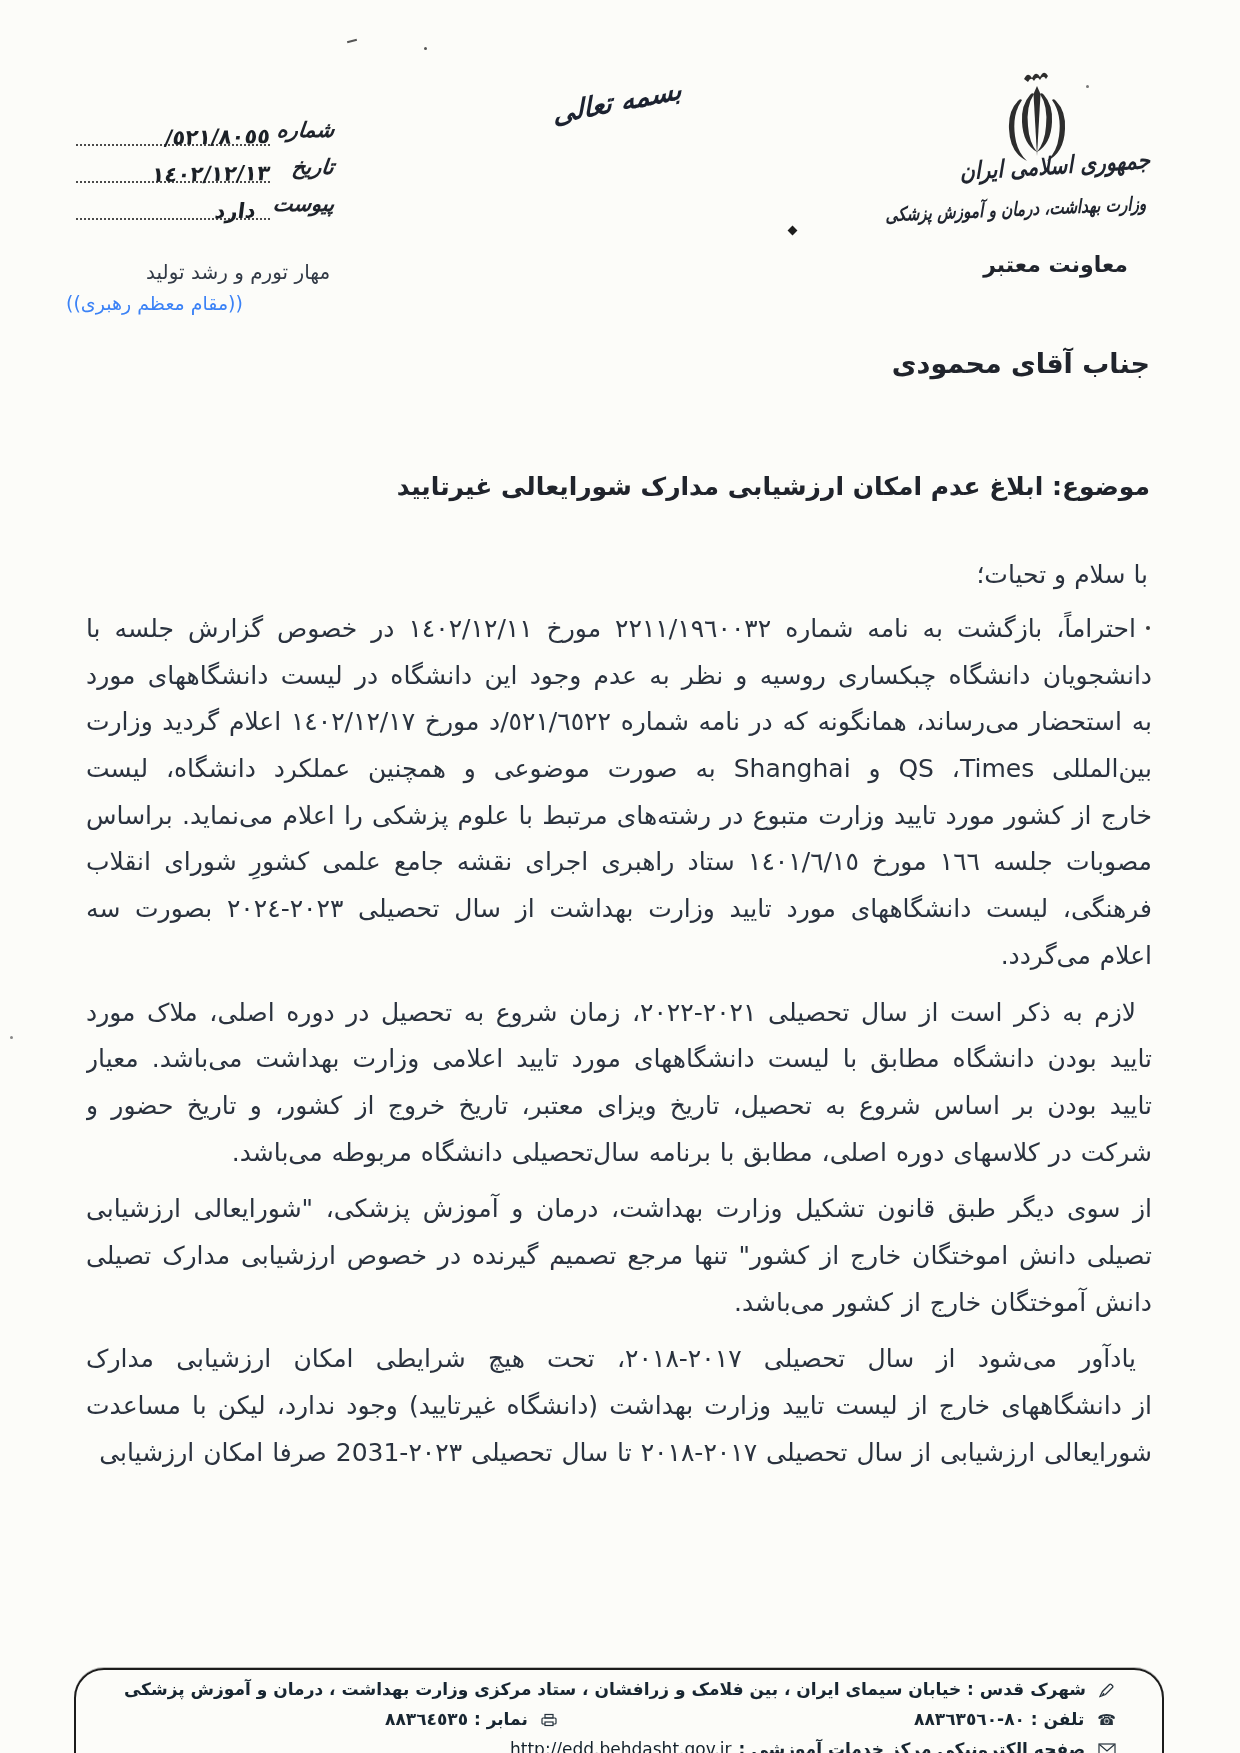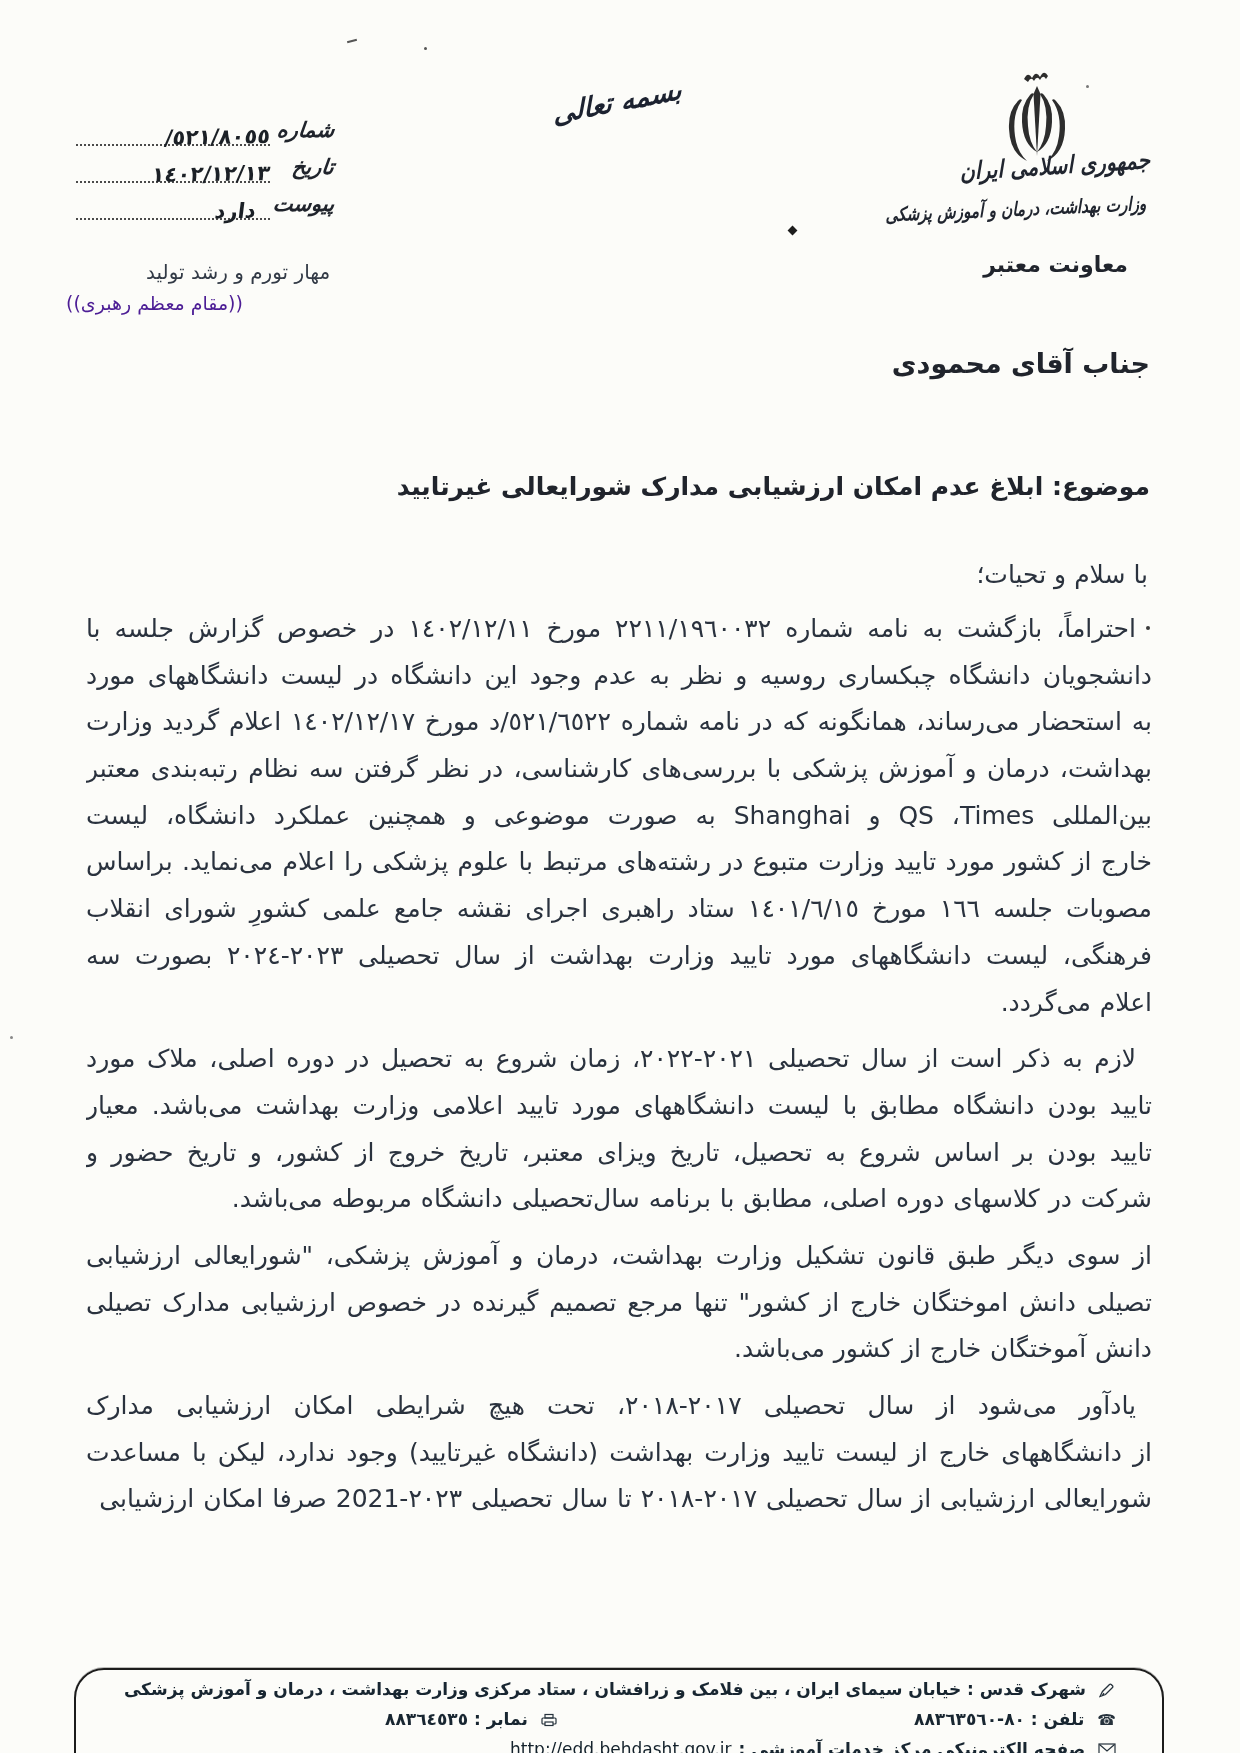--- a/index.html
+++ b/index.html
@@ -23,21 +23,21 @@
   .meta-dots{position:absolute;left:4px;right:64px;bottom:7px;border-bottom:2px dotted #4a4a4a;height:0;}
   .meta-value{
     position:absolute;right:64px;bottom:4px;
     font-size:21px;font-weight:700;color:#1b2026;
     transform:skewX(-8deg) rotate(-1deg);
     direction:ltr;white-space:nowrap;
   }
   .meta-value.attach{right:78px;}
   
   .slogan1{position:absolute;left:146px;top:260px;font-size:20px;color:#323a46;}
-  .slogan2{position:absolute;left:66px;top:292px;font-size:19px;color:#4c1d95;}
+  .slogan2{position:absolute;left:66px;top:292px;font-size:19px;color:#3b82f6;}
   
   .bismillah{
     position:absolute;left:552px;top:86px;
     font-size:27px;font-weight:700;font-style:italic;
     transform:rotate(-11deg) skewX(-8deg);
     color:#1c2230;letter-spacing:-1px;white-space:nowrap;
   }
   
   .emblem{position:absolute;left:1002px;top:68px;width:70px;height:100px;}
   .callig{
@@ -149,42 +149,41 @@
   <div class="subject">موضوع: ابلاغ عدم امکان ارزشیابی مدارک شورایعالی غیرتایید</div>
 
   <div class="greeting">با سلام و تحیات؛</div>
 
   <div class="body-text">
     <span class="body-bullet"></span>
     <div class="para p-indent">
         <div class="tline">احتراماً، بازگشت به نامه شماره ٢٢١١/١٩٦٠٠٣٢ مورخ ١٤٠٢/١٢/١١ در خصوص گزارش جلسه با</div>
         <div class="tline">دانشجویان دانشگاه چبکساری روسیه و نظر به عدم وجود این دانشگاه در لیست دانشگاههای مورد تایید</div>
         <div class="tline">به استحضار می‌رساند، همانگونه که در نامه شماره ٥٢١/٦٥٢٢/د مورخ ١٤٠٢/١٢/١٧ اعلام گردید وزارت</div>
-        <div class="tline">بهداشت، درمان و آموزش پزشکی با بررسی‌های کارشناسی، در نظر گرفتن سه نظام رتبه‌بندی معتبر</div>
         <div class="tline">بین‌المللی Times،‏ QS و Shanghai به صورت موضوعی و همچنین عملکرد دانشگاه، لیست دانشگاههای</div>
         <div class="tline">خارج از کشور مورد تایید وزارت متبوع در رشته‌های مرتبط با علوم پزشکی را اعلام می‌نماید. براساس</div>
         <div class="tline">مصوبات جلسه ١٦٦ مورخ ١٤٠١/٦/١٥ ستاد راهبری اجرای نقشه جامع علمی کشورِ شورای انقلاب</div>
         <div class="tline">فرهنگی، لیست دانشگاههای مورد تایید وزارت بهداشت از سال تحصیلی ٢٠٢٣-٢٠٢٤ بصورت سه سالانه</div>
         <div class="tline tlast">اعلام می‌گردد.</div>
       </div>
     <div class="para p-indent">
         <div class="tline">لازم به ذکر است از سال تحصیلی ٢٠٢١-٢٠٢٢، زمان شروع به تحصیل در دوره اصلی، ملاک مورد</div>
         <div class="tline">تایید بودن دانشگاه مطابق با لیست دانشگاههای مورد تایید اعلامی وزارت بهداشت می‌باشد. معیار مورد</div>
         <div class="tline">تایید بودن بر اساس شروع به تحصیل، تاریخ ویزای معتبر، تاریخ خروج از کشور، و تاریخ حضور و</div>
         <div class="tline tlast">شرکت در کلاسهای دوره اصلی، مطابق با برنامه سال‌تحصیلی دانشگاه مربوطه می‌باشد.</div>
       </div>
     <div class="para">
         <div class="tline">از سوی دیگر طبق قانون تشکیل وزارت بهداشت، درمان و آموزش پزشکی، "شورایعالی ارزشیابی مدارک</div>
         <div class="tline">تصیلی دانش اموختگان خارج از کشور" تنها مرجع تصمیم گیرنده در خصوص ارزشیابی مدارک تصیلی</div>
         <div class="tline tlast">دانش آموختگان خارج از کشور می‌باشد.</div>
       </div>
     <div class="para p-indent">
         <div class="tline">یادآور می‌شود از سال تحصیلی ٢٠١٧-٢٠١٨، تحت هیچ شرایطی امکان ارزشیابی مدارک دانش‌آموختگان</div>
         <div class="tline">از دانشگاههای خارج از لیست تایید وزارت بهداشت (دانشگاه غیرتایید) وجود ندارد، لیکن با مساعدت</div>
-        <div class="tline tlast">شورایعالی ارزشیابی از سال تحصیلی ٢٠١٧-٢٠١٨ تا سال تحصیلی ٢٠٢٣-2021 صرفا امکان ارزشیابی</div>
+        <div class="tline tlast">شورایعالی ارزشیابی از سال تحصیلی ٢٠١٧-٢٠١٨ تا سال تحصیلی ٢٠٢٣-2031 صرفا امکان ارزشیابی</div>
       </div>
   </div>
 
   <div class="footer-box">
     <div class="f-row f-row1">
       <span class="f-icon">
         <svg width="17" height="15" viewBox="0 0 17 15">
             <path d="M1 13.5 L3.5 8.5 10.5 1.5 a1.2 1.2 0 0 1 1.7 0 l1.3 1.3 a1.2 1.2 0 0 1 0 1.7 L6.5 11.5 1 13.5 Z M3 13 l2 -3" fill="none" stroke="#26323c" stroke-width="1.3"></path>
           </svg>
       </span>

